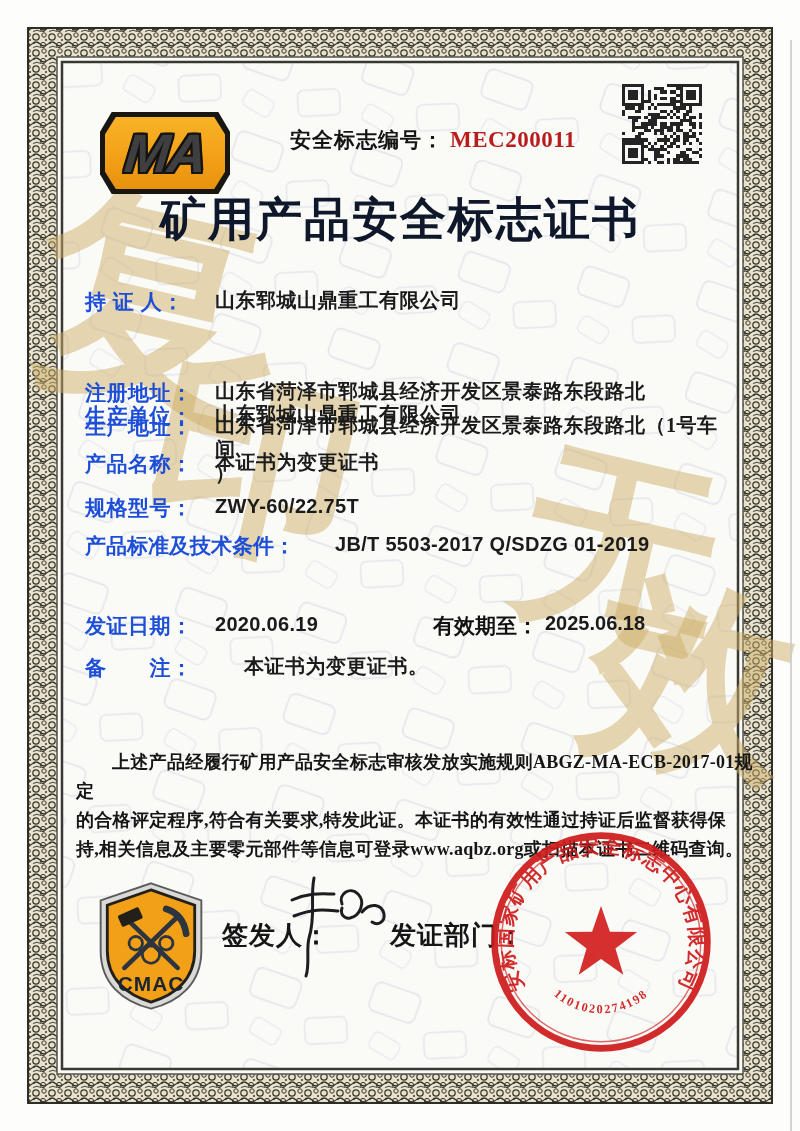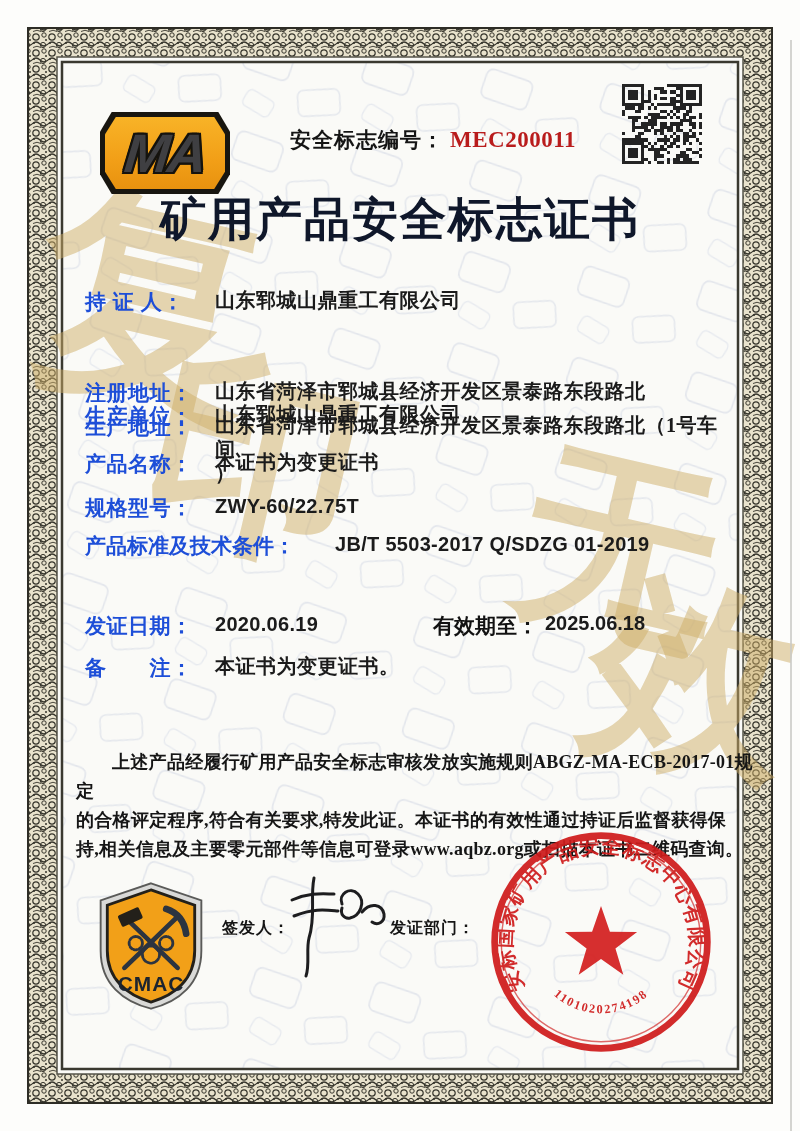--- a/index.html
+++ b/index.html
@@ -32,21 +32,21 @@
   .row.wide .lbl{width:250px;letter-spacing:0;}
   .row.dates .val{width:218px;}
   .row.dates .lbl2{flex:none;width:112px;font-size:21px;font-weight:700;color:#111;}
   .row.dates .val2{width:150px;font-family:Liberation Sans, sans-serif;font-size:20px;font-weight:700;color:#1b1b1b;}
   
   .statement{position:absolute;left:76px;top:748px;width:680px;z-index:2;margin:0;
     font-family:"Liberation Serif","DejaVu Serif",serif;font-size:18px;font-weight:600;color:#161616;
     line-height:29px;text-indent:2em;white-space:pre-line;letter-spacing:.3px;}
   
   .cmac{position:absolute;left:94px;top:880px;z-index:2;}
-  .signer-label,.dept-label{position:absolute;top:918px;z-index:2;font-size:16px;font-weight:700;color:#151515;letter-spacing:1px;}
+  .signer-label,.dept-label{position:absolute;top:918px;z-index:2;font-size:26px;font-weight:700;color:#151515;letter-spacing:1px;}
   .signer-label{left:222px;}
   .dept-label{left:390px;}
   .signature{position:absolute;left:276px;top:864px;z-index:3;}
   .seal{position:absolute;left:487px;top:828px;z-index:4;opacity:.93;}
   .seal text{font-family:"Liberation Serif","DejaVu Serif",serif;}
   .scan-line{position:absolute;right:8px;top:40px;width:2px;height:1091px;background:#c9c9c6;opacity:.8;z-index:5;}
 </style>
 </head>
 <body>
 
@@ -454,21 +454,21 @@
     <span class="val latin">JB/T 5503-2017 Q/SDZG 01-2019</span>
   </div>
 
   <div class="row dates" style="top:612px;">
     <span class="lbl">发证日期：</span>
     <span class="val latin">2020.06.19</span>
     <span class="lbl2">有效期至：</span>
     <span class="val2">2025.06.18</span>
   </div>
 
-  <div class="row" style="top:654px;">
+  <div class="row" style="top:654px;gap:29px;">
     <span class="lbl">备　　注：</span>
     <span class="val">本证书为变更证书。</span>
   </div>
 
   <p class="statement">上述产品经履行矿用产品安全标志审核发放实施规则ABGZ-MA-ECB-2017-01规定
 的合格评定程序,符合有关要求,特发此证。本证书的有效性通过持证后监督获得保
 持,相关信息及主要零元部件等信息可登录www.aqbz.org或扫描本证书二维码查询。</p>
 
   <svg class="cmac" width="114" height="132" viewBox="0 0 120 138">
     <path d="M60 3 L113 21 V74 C113 109 89 128 60 135 C31 128 7 109 7 74 V21 Z" fill="#d9d9d7" stroke="#5a5a58" stroke-width="2"></path>

